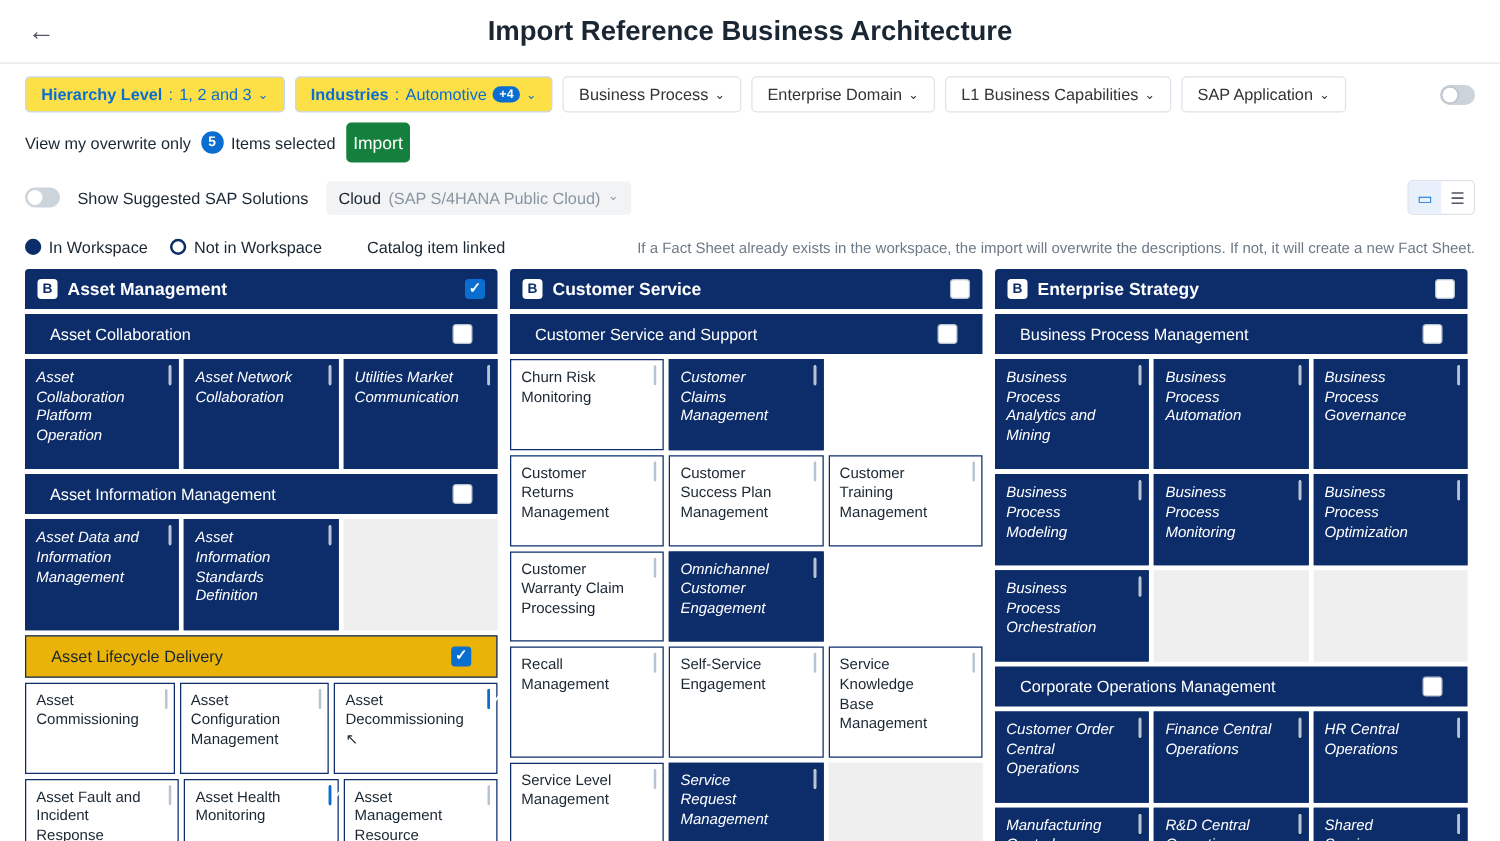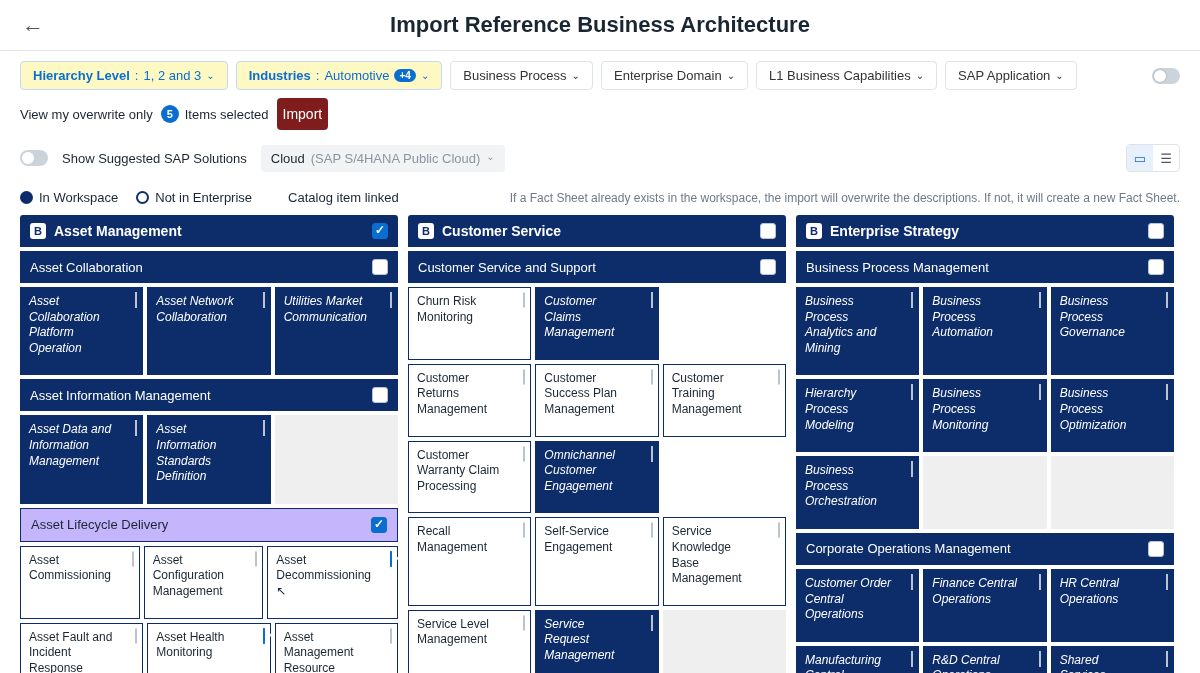--- a/index.html
+++ b/index.html
@@ -2,52 +2,52 @@
 <html><head>
 <meta charset="utf-8">
 <style>
 * { box-sizing: border-box; margin: 0; padding: 0; }
 body { font-family: -apple-system, BlinkMacSystemFont, "Segoe UI", Arial, sans-serif; font-size: 13px; color: #1a2733; background: #fff; }
 .top-header { display: flex; align-items: center; padding: 12px 20px; border-bottom: 1px solid #e3e6ea; position: relative; }
 .back-arrow { font-size: 22px; color: #556; cursor: pointer; position: absolute; left: 22px; }
 .page-title { font-size: 22px; font-weight: 700; flex: 1; text-align: center; }
 .filter-bar { display: flex; align-items: center; padding: 10px 20px; gap: 8px; flex-wrap: wrap; }
 .pill { border: 1px solid #dde3e9; background: #fff; padding: 6px 12px; border-radius: 4px; font-size: 13px; color: #333; display: inline-flex; align-items: center; gap: 5px; cursor: pointer; }
-.pill.active { background: #fef9c3; border-color: #c3d7f7; color: #0a6ed1; }
+.pill.active { background: #fde047; border-color: #c3d7f7; color: #0a6ed1; }
 .pill .label-strong { font-weight: 600; }
 .badge-count { background: #0a6ed1; color: #fff; border-radius: 9px; font-size: 10px; padding: 1px 5px; min-width: 16px; text-align: center; font-weight: 600; }
 .caret { font-size: 10px; color: inherit; }
 .spacer { flex: 1; }
 .toggle { width: 28px; height: 16px; background: #ccd4db; border-radius: 8px; position: relative; cursor: pointer; }
 .toggle::after { content: ""; width: 12px; height: 12px; background: #fff; border-radius: 50%; position: absolute; top: 2px; left: 2px; box-shadow: 0 0 2px rgba(0,0,0,.3); }
 .selection-count { display: inline-flex; align-items: center; gap: 6px; font-size: 13px; }
 .count-bubble { background: #0a6ed1; color: #fff; border-radius: 50%; width: 18px; height: 18px; font-size: 11px; display: inline-flex; align-items: center; justify-content: center; font-weight: 600; }
-.import-btn { background: #7f1d1d; color: #fff; border: none; padding: 8px 6px; border-radius: 4px; font-size: 14px; cursor: pointer; }
+.import-btn { background: #15803d; color: #fff; border: none; padding: 8px 6px; border-radius: 4px; font-size: 14px; cursor: pointer; }
 .sub-bar { display: flex; align-items: center; padding: 4px 20px 10px; gap: 14px; }
 .mini-toggle { width: 28px; height: 16px; background: #ccd4db; border-radius: 8px; position: relative; cursor: pointer; }
 .mini-toggle::after { content: ""; width: 12px; height: 12px; background: #fff; border-radius: 50%; position: absolute; top: 2px; left: 2px; }
 .select-fake { background: #f1f3f5; color: #8a96a3; padding: 6px 10px; border-radius: 4px; font-size: 13px; display: inline-flex; align-items: flex-start; gap: 6px; }
 .icon-btn-group { display:inline-flex; border:1px solid #dde3e9; border-radius:4px; overflow:hidden; }
 .icon-btn { width:26px; height:26px; display:flex; align-items:center; justify-content:center; cursor:pointer; font-size:13px; color:#556; }
 .icon-btn.active { background:#e8f0fc; color:#0a6ed1; }
 .legend-bar { display: flex; align-items: center; padding: 8px 20px 10px; gap: 18px; font-size: 13px; }
 .legend-item { display: flex; align-items: center; gap: 6px; text-align: center; }
 .circle { width: 13px; height: 13px; border-radius: 50%; border: 2px solid #0d2d6a; }
 .circle.filled { background: #0d2d6a; }
 .hint { color: #6e7a87; font-size: 12px; margin-left: auto; }
 .board { display: flex; gap: 10px; padding: 0 20px 20px; overflow-x: auto; }
 .column { width: 378px; flex: 0 0 378px; display: flex; flex-direction: column; gap: 4px; }
 .hdr-l1 { background: #0d2d6a; color: #fff; padding: 8px 10px; font-size: 14px; font-weight: 600; display: flex; align-items: center; border-radius: 3px 3px 0 0; }
 .btag { background: #fff; color: #0d2d6a; font-weight: 700; width: 16px; height: 16px; border-radius: 3px; font-size: 11px; display: inline-flex; align-items: center; justify-content: center; margin-right: 8px; }
 .hdr-icons { margin-left: auto; display: flex; align-items: center; gap: 10px; }
 .chk { width: 16px; height: 16px; border: 1.5px solid #b8c4d0; border-radius: 3px; background: #fff; cursor: pointer; position: relative; flex-shrink: 0; }
 .chk.checked { background: #0a6ed1; border-color: #0a6ed1; }
 .chk.checked::after { content: "✓"; color: #fff; font-size: 12px; position: absolute; top: -1px; left: 2px; font-weight: 700; }
-.hdr-l2 { background: #0d2d6a; color: #fff; padding: 8px 10px; font-size: 13px; display: flex; align-items: center; gap: 11px; }
-.hdr-l2.light { background: #c4b5fd; color: #1a2733; border: 1px solid #0d2d6a; }
+.hdr-l2 { background: #0d2d6a; color: #fff; padding: 8px 20px; font-size: 13px; display: flex; align-items: center; gap: 11px; }
+.hdr-l2.light { background: #eab308; color: #1a2733; border: 1px solid #0d2d6a; }
 .row3 { display: grid; grid-template-columns: 1fr 1fr 1fr; gap: 4px; }
 .card { border: 1px solid #0d2d6a; background: #fff; padding: 6px 8px 4px; font-size: 12px; min-height: 56px; display: flex; flex-direction: column; position: relative; }
 .card.dark { background: #0d2d6a; color: #fff; font-style: italic; }
 .card .ctitle { flex: 1; line-height: 1.3; padding-right: 18px; }
 .card .cfoot { display: flex; justify-content: flex-end; align-items: center; gap: 6px; min-height: 14px; }
 .card .top-chk { position: absolute; top: 5px; right: 5px; }
 .linksvg { width: 12px; height: 12px; }
 .placeholder { background:#efefef; border:1px solid #efefef; }
 .scrollbar-fake { width:8px; background:#e6e9ec; border-radius:4px; position:relative; }
 .scrollbar-fake::after { content:""; position:absolute; top:0; left:0; right:0; height:110px; background:#bfc7d0; border-radius:4px; }
@@ -113,21 +113,21 @@
   </div>
 </div>
 
 <div class="legend-bar">
   <div class="legend-item">
       <span class="circle filled"></span>
       <span>In Workspace</span>
     </div>
   <div class="legend-item">
       <span class="circle"></span>
-      <span>Not in Enterprise</span>
+      <span>Not in Workspace</span>
     </div>
   <div class="legend-item">
       <svg class="linksvg link-dark">
         <use href="#link"></use>
       </svg>
       <span>Catalog item linked</span>
     </div>
   <div class="hint">If a Fact Sheet already exists in the workspace, the import will overwrite the descriptions. If not, it will create a new Fact Sheet.</div>
 </div>
 
@@ -449,21 +449,21 @@
           <div class="cfoot">
             <svg class="linksvg link-white">
               <use href="#link"></use>
             </svg>
           </div>
         </div>
       </div>
       <div class="row3">
         <div class="card dark">
           <span class="top-chk"><span class="chk"></span></span>
-          <div class="ctitle">Hierarchy Process Modeling</div>
+          <div class="ctitle">Business Process Modeling</div>
           <div class="cfoot">
             <svg class="linksvg link-white">
               <use href="#link"></use>
             </svg>
           </div>
         </div>
         <div class="card dark">
           <span class="top-chk"><span class="chk"></span></span>
           <div class="ctitle">Business Process Monitoring</div>
           <div class="cfoot">

